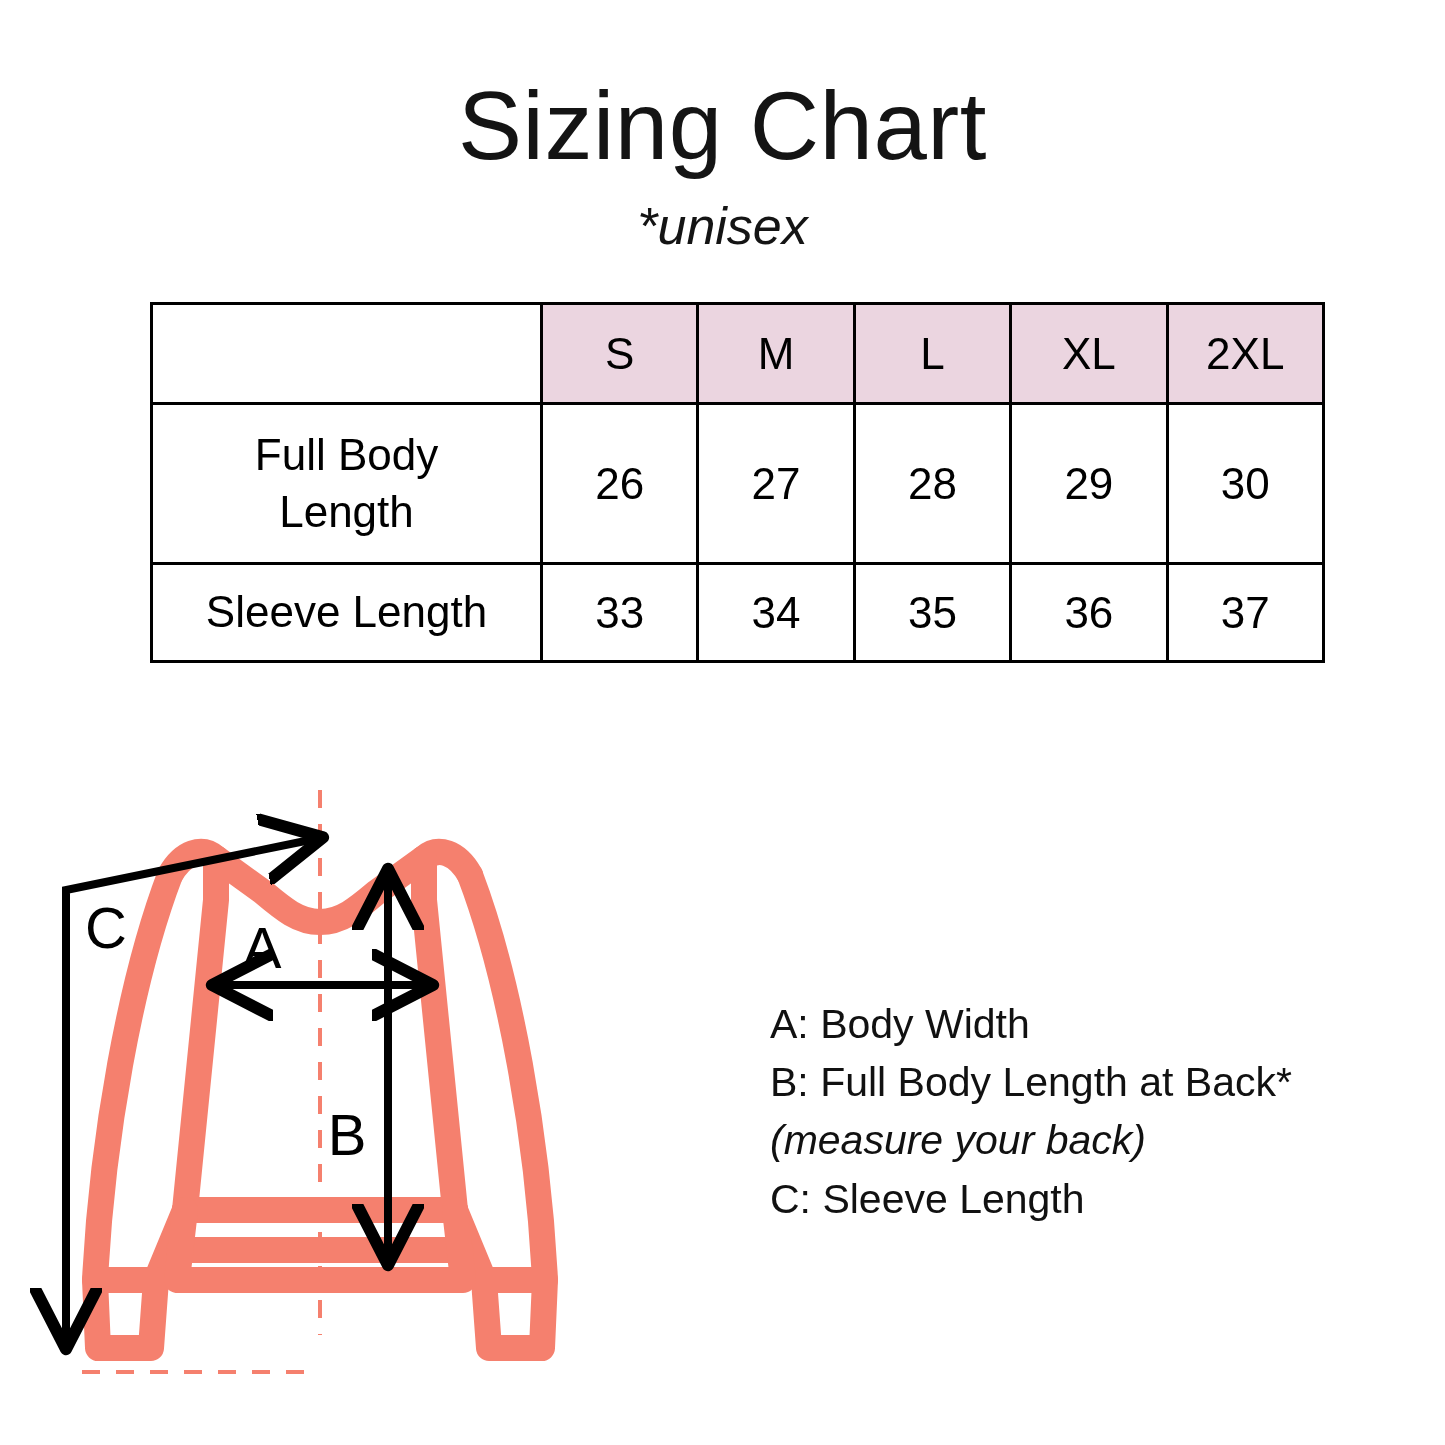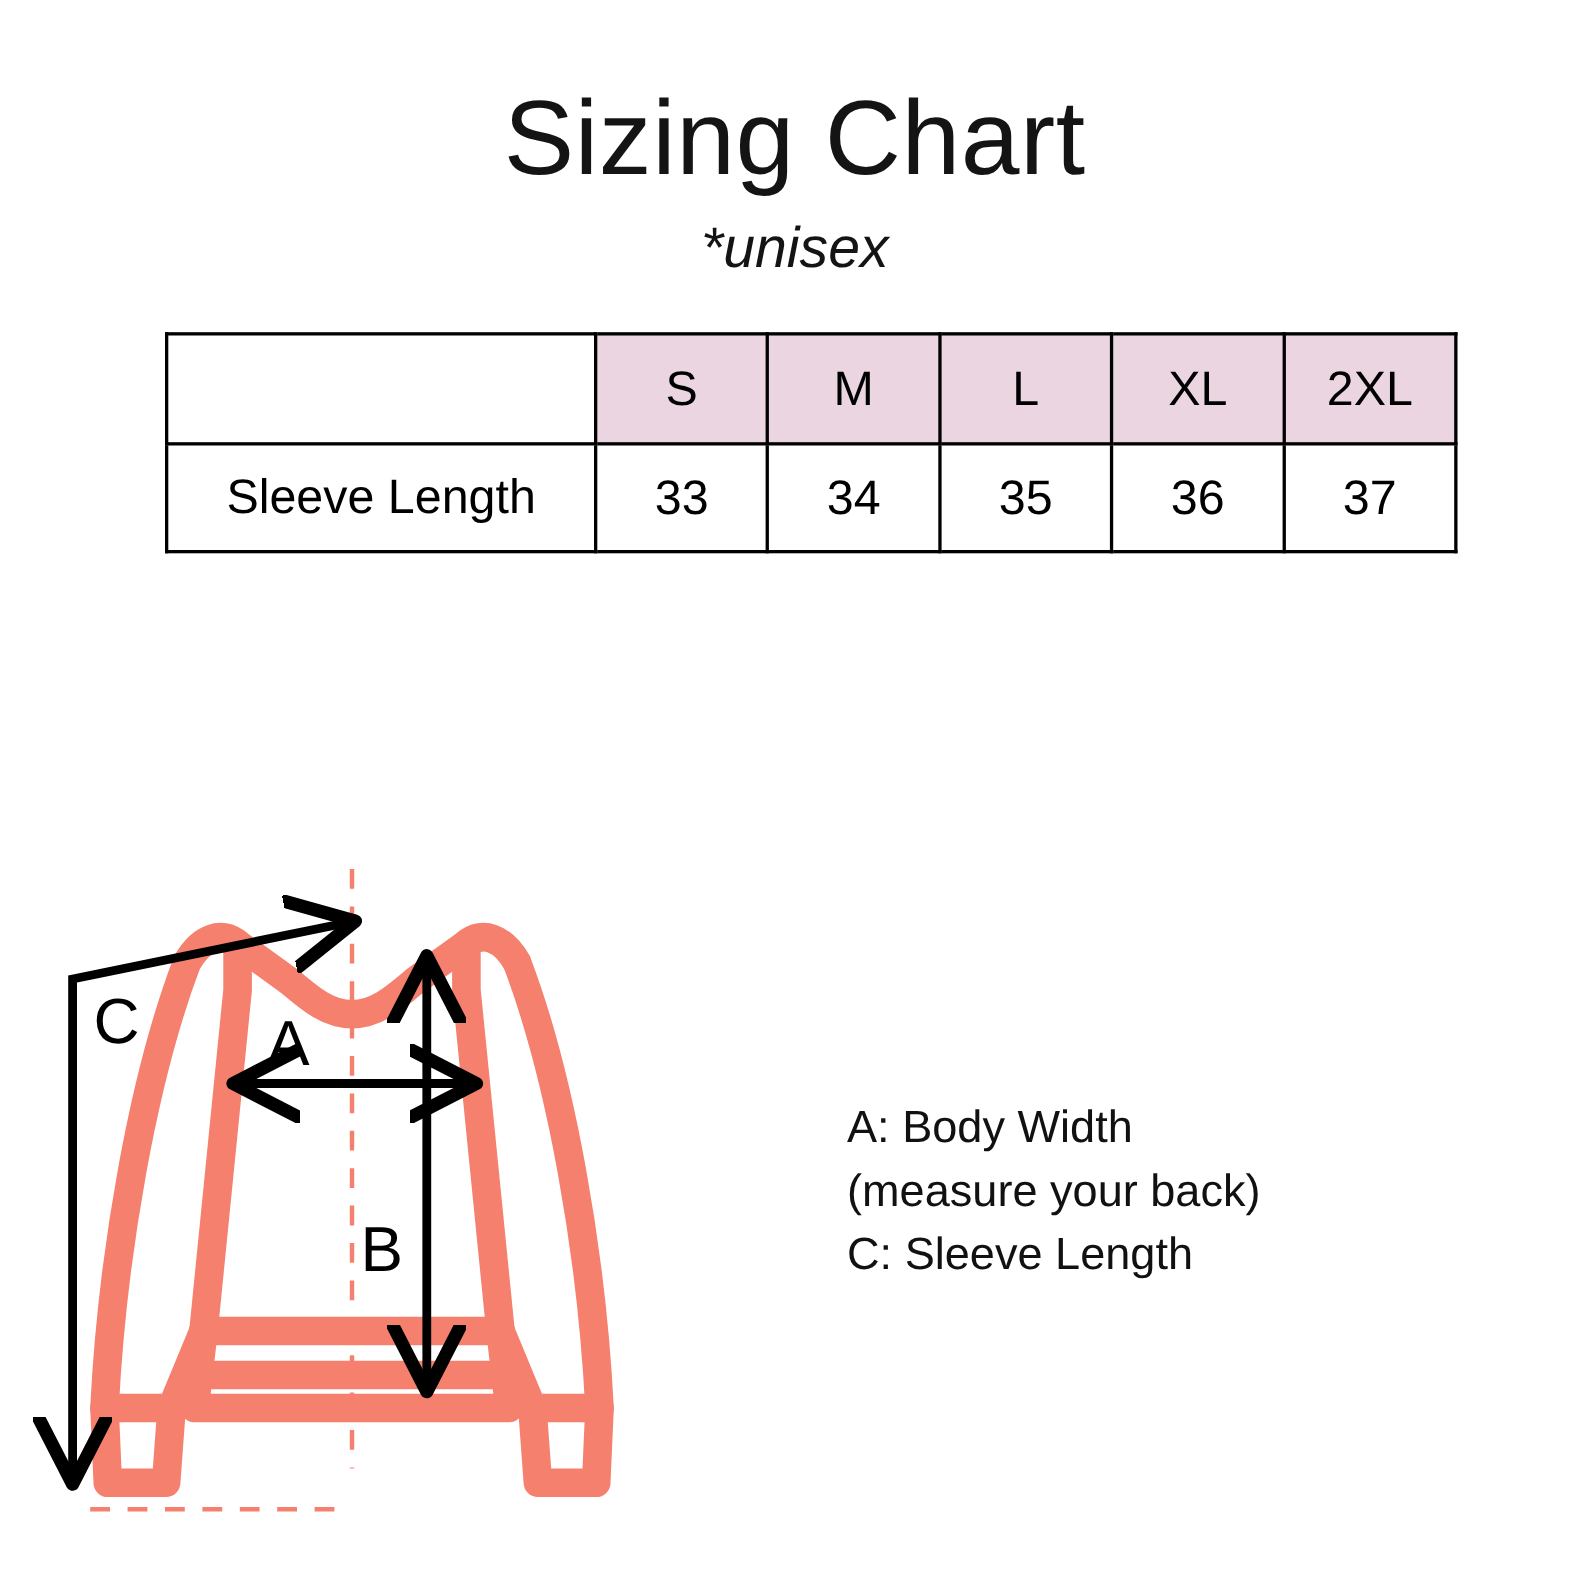--- a/index.html
+++ b/index.html
@@ -104,21 +104,21 @@
     position: absolute;
     left: 770px;
     top: 995px;
     width: 620px;
     font-size: 41px;
     line-height: 1.42;
     color: #111111;
     font-weight: 400;
   }
   .legend .ln { white-space: nowrap; }
-  .legend .ital { }
+  .legend .ital { font-style: italic; }
 </style>
 </head>
 <body>
 
 <div class="page">
 
   <div class="title">Sizing Chart</div>
 
   <div class="subtitle">*unisex</div>
 
@@ -135,20 +135,31 @@
       <tr>
         <th class="corner"></th>
         <th>S</th>
         <th>M</th>
         <th>L</th>
         <th>XL</th>
         <th>2XL</th>
       </tr>
     </thead>
     <tbody>
+      <tr class="r-full-length">
+        <td class="row-label">
+          <div>Full Body</div>
+          <div>Length</div>
+        </td>
+        <td>26</td>
+        <td>27</td>
+        <td>28</td>
+        <td>29</td>
+        <td>30</td>
+      </tr>
       <tr class="r-sleeve">
         <td class="row-label">Sleeve Length</td>
         <td>33</td>
         <td>34</td>
         <td>35</td>
         <td>36</td>
         <td>37</td>
       </tr>
     </tbody>
   </table>
@@ -210,17 +221,18 @@
       <line x1="368" y1="92" x2="368" y2="482" stroke="#000000" stroke-width="8" marker-start="url(#ah-start)" marker-end="url(#ah-end)"></line>
 
       <text x="242" y="188" font-family="Liberation Sans, sans-serif" font-size="58" fill="#000000" text-anchor="middle">A</text>
       <text x="327" y="375" font-family="Liberation Sans, sans-serif" font-size="58" fill="#000000" text-anchor="middle">B</text>
       <text x="86" y="168" font-family="Liberation Sans, sans-serif" font-size="58" fill="#000000" text-anchor="middle">C</text>
     </svg>
   </div>
 
   <div class="legend">
     <div class="ln">A: Body Width</div>
+    <div class="ln">B: Full Body Length at Back*</div>
     <div class="ln ital">(measure your back)</div>
     <div class="ln">C: Sleeve Length</div>
   </div>
 
 </div>
 
 </body></html>

